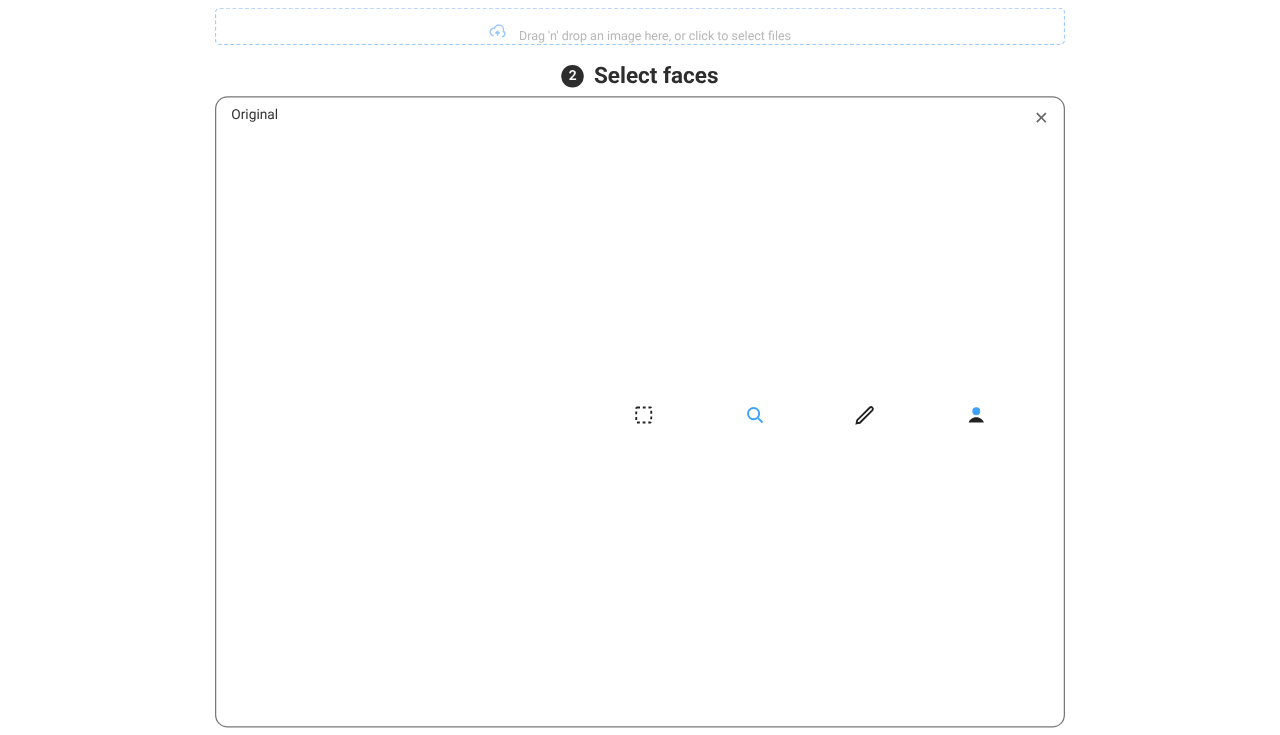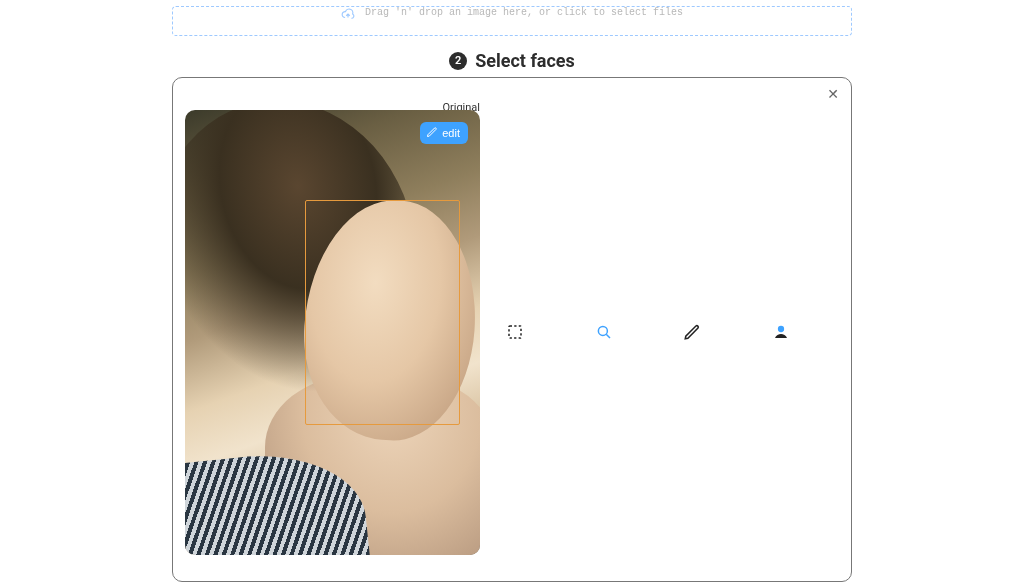--- a/index.html
+++ b/index.html
@@ -12,27 +12,26 @@
     }
     .dropzone {
       position: absolute;
       top: 6px;
       left: 172px;
       width: 680px;
       height: 30px;
       border: 1px dashed #9ec9ff;
       border-radius: 4px;
       display: flex;
-      align-items: flex-start;
+      align-items: flex-end;
       justify-content: center;
       gap: 10px;
       color: #b8b8b8;
       font-size: 10px;
       cursor: pointer;
-      font-family: Liberation Mono, monospace;
     }
     .dropzone svg { width: 14px; height: 14px; }
     .step-header {
       position: absolute;
       top: 50px;
       left: 0;
       width: 100%;
       display: flex;
       align-items: center;
       justify-content: center;
@@ -62,25 +61,25 @@
       top: 8px; right: 10px;
       width: 16px; height: 16px;
       color: #666;
       cursor: pointer;
       font-size: 14px;
       line-height: 1;
       background: none; border: none;
     }
     .tab-bar {
       position: absolute;
-      top: 18px; left: 12px;
+      top: 2px; left: 12px;
       width: 295px; height: 22px;
       background: #fff;
       border-radius: 4px 4px 0 0;
-      display: flex; align-items: center; justify-content: flex-end;
+      display: flex; align-items: center; justify-content: flex-start;
       font-size: 11px; color: #333;
     }
     .image-frame {
       position: absolute;
       top: 32px; left: 12px;
       width: 295px; height: 445px;
       border-radius: 10px;
       overflow: hidden;
       background: linear-gradient(160deg, #3b3a2a 0%, #6a5f43 15%, #8e7e5c 30%, #b09a7a 42%, #e6d2b2 55%, #f1e3cc 65%, #d9c3a2 75%, #a69178 88%, #6e6658 100%);
       position: absolute;
@@ -165,35 +164,20 @@
 
 <div class="panel">
   <button class="close-btn">
     <span>✕</span>
   </button>
 
   <div class="tab-bar">
     <span>Original</span>
   </div>
 
-  <div class="image-frame">
-    <div class="neck"></div>
-    <div class="shirt"></div>
-    <div class="hair"></div>
-    <div class="face"></div>
-    <div class="face-box"></div>
-    <button class="edit-pill">
-      <span>
-        <svg viewBox="0 0 24 24" fill="none" stroke="#fff" stroke-width="2">
-          <path d="M3 21l3.5-.7L20 6.8a2 2 0 0 0-2.8-2.8L3.7 17.5 3 21z"></path>
-        </svg>
-      </span>
-      <span>edit</span>
-    </button>
-  </div>
 
   <div class="toolbar">
     <button class="tool-btn">
       <span>
         <svg viewBox="0 0 24 24" fill="none" stroke="#222" stroke-width="2" stroke-dasharray="3 3">
           <rect x="4" y="4" width="16" height="16" rx="1"></rect>
         </svg>
       </span>
     </button>
     <button class="tool-btn">

